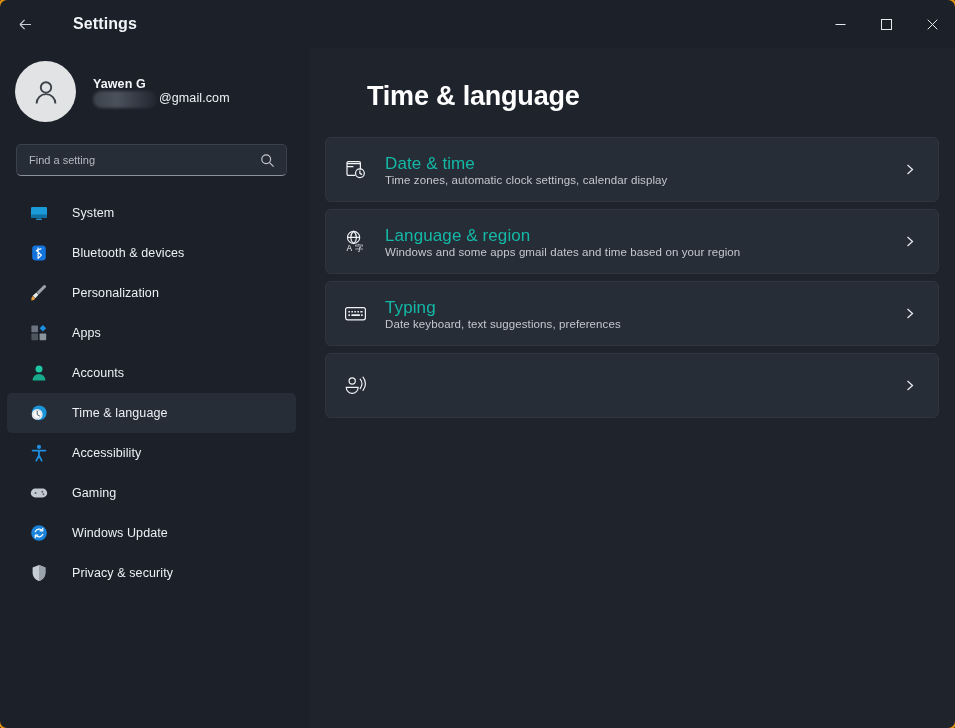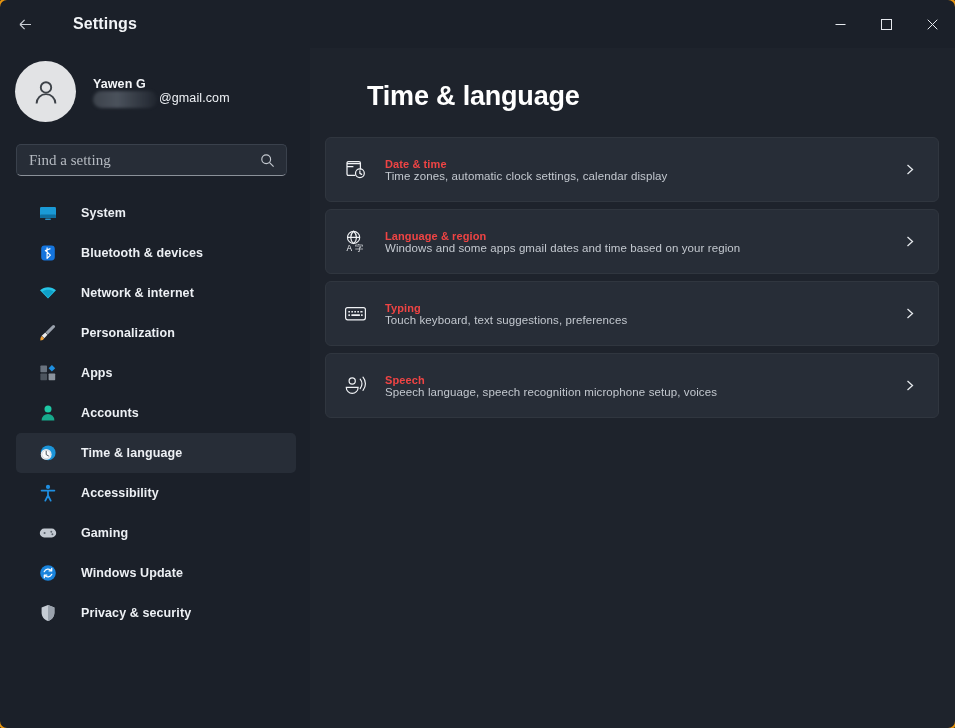--- a/index.html
+++ b/index.html
@@ -89,30 +89,30 @@
   #search-box {
     position:relative; height:32px;
     background:#272d37;
     border:1px solid #3a414c;
     border-bottom:1px solid #8b9199;
     border-radius:5px;
     display:flex; align-items:center;
   }
   #search-input {
     flex:1; border:none; outline:none; background:transparent;
-    font-family:Liberation Serif, serif;
-    font-size:15px; color:#e8ebef;
+    font-family:Liberation Sans, sans-serif;
+    font-size:11px; color:#e8ebef;
     padding:0 30px 0 12px;
   }
   #search-input::placeholder { color:#b5bac1; }
   #search-icon { position:absolute; right:11px; top:8px; }
   #search-icon svg { stroke:#c4c9d0; }
 
   
-  #nav { margin-top:17px; padding-left:16px;font-weight:bold; }
+  #nav { margin-top:17px; padding-left:7px; }
   .nav-item {
     position:relative;
     height:40px; margin:0 14px 0 0;
     display:flex; align-items:center;
     border-radius:5px; cursor:default;
     padding-left:23px;
   }
   .nav-item.selected { background:#272d37; }
   .nav-icon {
     width:18px; height:18px; flex:0 0 auto;
@@ -143,21 +143,21 @@
     display:flex; align-items:center;
     cursor:default;
   }
   .card-icon {
     width:30px; margin-left:14px; flex:0 0 auto;
     display:flex; align-items:center; justify-content:center;
   }
   .card-icon svg { stroke:#f0f2f5; }
   .card-text { margin-left:15px; }
   .card-title {
-    font-size:11px; color:#ef4444; letter-spacing:.1px;font-weight:bold;
+    font-size:17px; color:#14b8a6; letter-spacing:.1px;
   }
   .card-desc {
     font-size:11.5px; color:#c3c8cf; letter-spacing:.1px;
   }
   .card-chev {
     margin-left:auto; margin-right:22px;
     display:flex; align-items:center;
   }
   .card-chev svg { stroke:#e4e7eb; }
 </style>
@@ -244,29 +244,20 @@
       <div class="nav-item">
         <span class="nav-icon">
           <svg width="18" height="18" viewBox="0 0 18 18">
             <rect x="2.2" y="1.6" width="13.6" height="14.8" rx="3.4" fill="#1474dd"></rect>
             <path d="M8.1 3.6v10.8l3.3-3.3-5-4.6 5-1.9" fill="none" stroke="#fff" stroke-width="1.15" stroke-linejoin="round"></path>
           </svg>
         </span>
         <span class="nav-label">Bluetooth &amp; devices</span>
       </div>
 
-      <div class="nav-item">
-        <span class="nav-icon">
-          <svg width="18" height="18" viewBox="0 0 18 18">
-            <path d="M1 6.3C3.3 4.3 6 3.3 9 3.3s5.7 1 8 3L9 14.6 1 6.3z" fill="#27c4e6"></path>
-            <path d="M3.4 7.6C5.1 6.3 7 5.7 9 5.7s3.9.6 5.6 1.9L9 13.6 3.4 7.6z" fill="#0e9fc7"></path>
-          </svg>
-        </span>
-        <span class="nav-label">Network &amp; internet</span>
-      </div>
 
       <div class="nav-item">
         <span class="nav-icon">
           <svg width="18" height="18" viewBox="0 0 18 18">
             <path d="M15.6 1.4c.7.7.7 1.5 0 2.2L8.8 10.4 6.6 8.2l6.8-6.8c.7-.7 1.5-.7 2.2 0z" fill="#9aa2ad"></path>
             <path d="M6.3 8.5l2.2 2.2-3.2 3.6-2.6-2.6L6.3 8.5z" fill="#e8e9ec"></path>
             <path d="M2.6 12l2.6 2.6-1.4 1.5-2.5.3.2-2.5L2.6 12z" fill="#f0a23a"></path>
           </svg>
         </span>
         <span class="nav-label">Personalization</span>
@@ -411,42 +402,38 @@
               <rect x="13.3" y="8.9" width="1.7" height="1.7" rx=".4"></rect>
               <rect x="16.3" y="8.9" width="2.3" height="1.7" rx=".4"></rect>
               <rect x="4.3" y="12.3" width="1.7" height="1.7" rx=".4"></rect>
               <rect x="7.3" y="12.3" width="8.7" height="1.7" rx=".4"></rect>
               <rect x="17" y="12.3" width="1.7" height="1.7" rx=".4"></rect>
             </g>
           </svg>
         </span>
         <div class="card-text">
           <div class="card-title">Typing</div>
-          <div class="card-desc">Touch keyboard, text suggestions, preferences</div>
+          <div class="card-desc">Date keyboard, text suggestions, preferences</div>
         </div>
         <span class="card-chev">
           <svg width="13" height="13" viewBox="0 0 13 13" fill="none" stroke-width="1.3">
             <path d="M4.5 2l5 4.5-5 4.5"></path>
           </svg>
         </span>
       </div>
 
       <div class="card">
         <span class="card-icon">
           <svg width="23" height="23" viewBox="0 0 23 23" fill="none" stroke-width="1.2">
             <circle cx="8.2" cy="7" r="3.1"></circle>
             <path d="M2.3 13.4h11.8a5.9 5.9 0 0 1-11.8 0z"></path>
             <path d="M16.2 5.1a7.2 7.2 0 0 1 0 9.4" stroke-linecap="round"></path>
             <path d="M19 3.2a10.2 10.2 0 0 1 0 13.2" stroke-linecap="round"></path>
           </svg>
         </span>
-        <div class="card-text">
-          <div class="card-title">Speech</div>
-          <div class="card-desc">Speech language, speech recognition microphone setup, voices</div>
-        </div>
         <span class="card-chev">
           <svg width="13" height="13" viewBox="0 0 13 13" fill="none" stroke-width="1.3">
             <path d="M4.5 2l5 4.5-5 4.5"></path>
           </svg>
         </span>
       </div>
 
     </div>
   </div>
 

